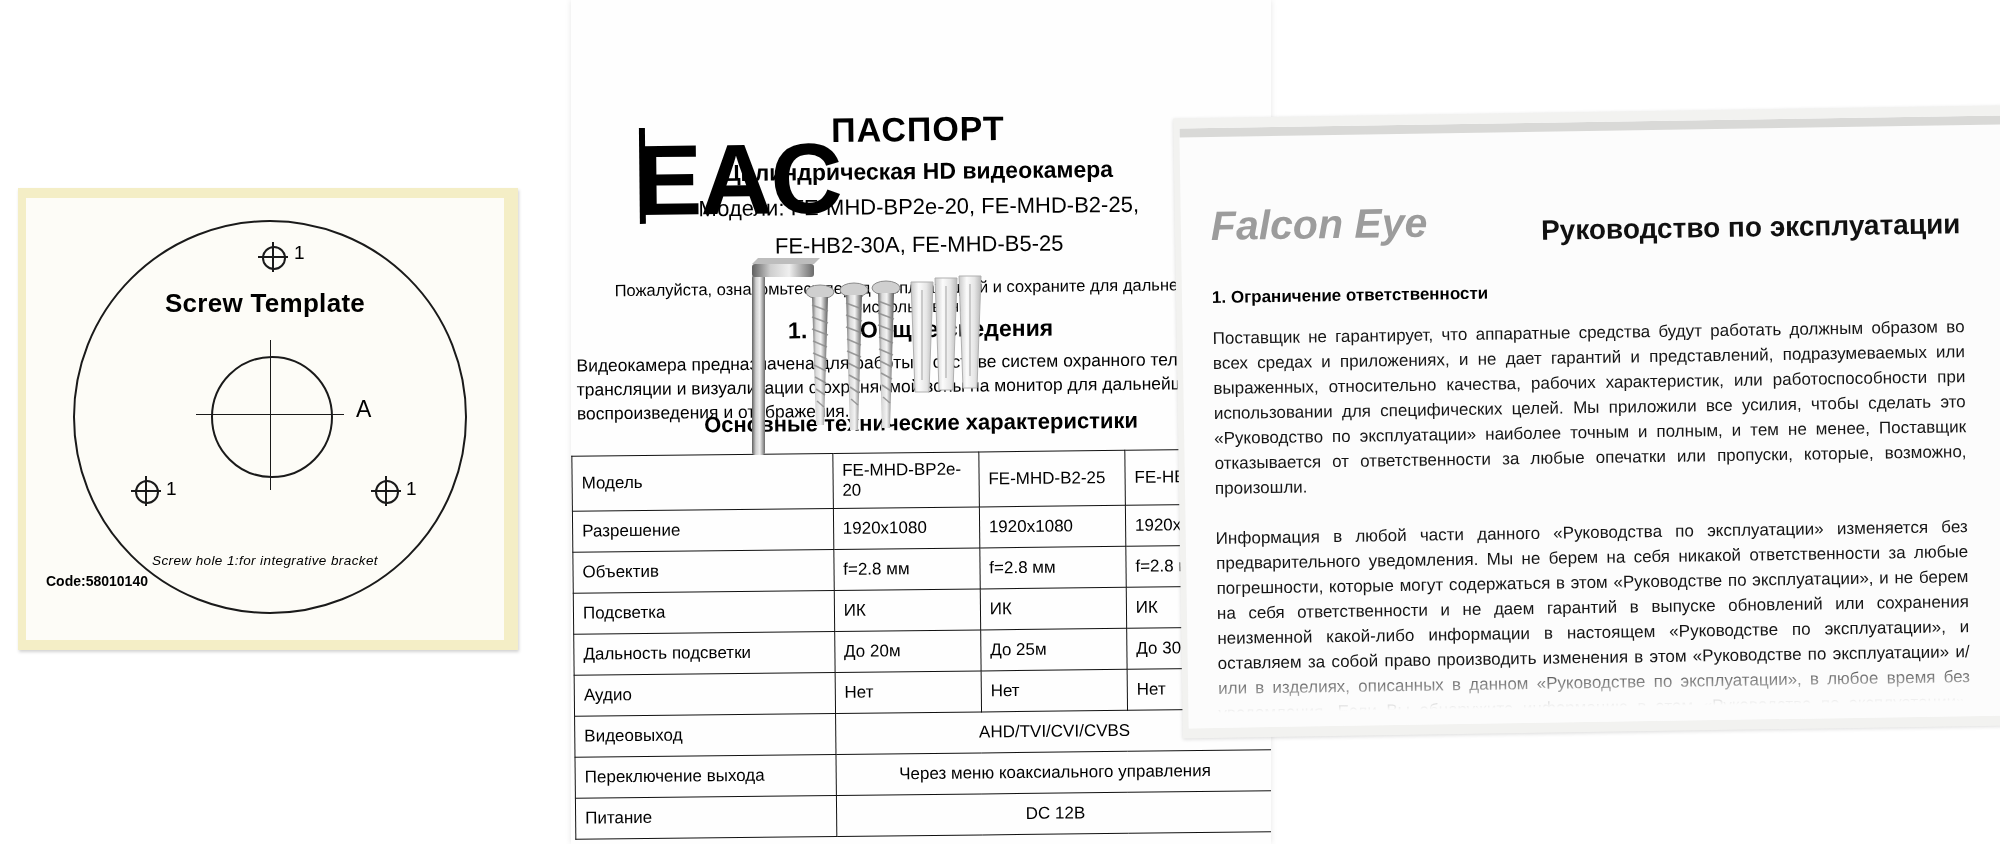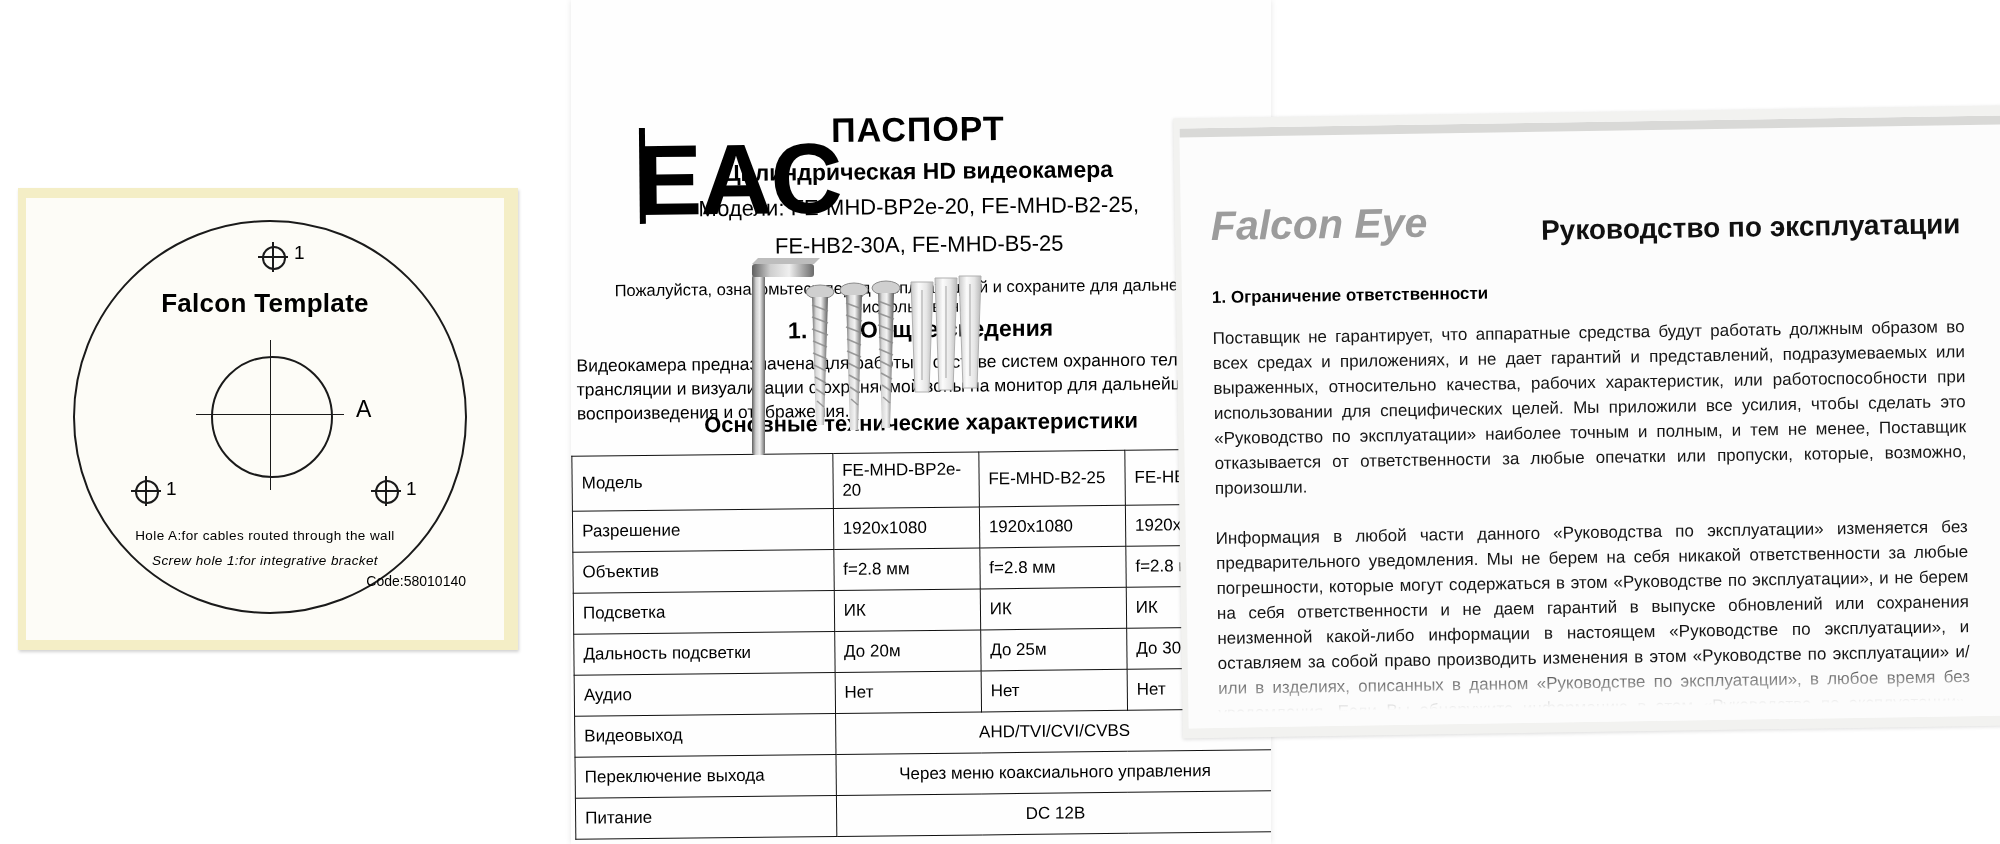--- a/index.html
+++ b/index.html
@@ -124,23 +124,23 @@
     width: 478px;
     text-align: center;
     font-size: 13.5px;
     letter-spacing: 0.4px;
   }
   #drill-code {
     position: absolute;
     left: 0;
     top: 375px;
     width: 440px;
-    text-align: right;
     font-size: 14px;
-    font-weight: normal;
+    font-weight: bold;
+    padding-left: 20px;
   }
 
   
   #passport {
     position: absolute;
     left: 571px;
     top: 0px;
     width: 700px;
     height: 844px;
     background: #fefefe;
@@ -350,21 +350,21 @@
 <body>
 
 <div id="drill-card">
   <div id="drill-inner">
 
     <div id="drill-circle-outer"></div>
     <div id="drill-circle-inner"></div>
     <div id="drill-cross-h"></div>
     <div id="drill-cross-v"></div>
 
-    <div class="drill-title">Falcon Template</div>
+    <div class="drill-title">Screw Template</div>
     <div class="label-a">A</div>
 
     <div class="screw-mark" style="left:232px; top:44px;">
       <div class="ring"></div>
         <div class="hx"></div>
         <div class="vx"></div>
     </div>
     <div class="screw-num" style="left:268px; top:44px;">1</div>
 
     <div class="screw-mark" style="left:105px; top:278px;">
@@ -374,21 +374,20 @@
     </div>
     <div class="screw-num" style="left:140px; top:280px;">1</div>
 
     <div class="screw-mark" style="left:345px; top:278px;">
       <div class="ring"></div>
         <div class="hx"></div>
         <div class="vx"></div>
     </div>
     <div class="screw-num" style="left:380px; top:280px;">1</div>
 
-    <div class="drill-note" style="top:330px;">Hole A:for cables routed through the wall</div>
     <div class="drill-note" style="top:355px;font-style:italic;">Screw hole 1:for integrative bracket</div>
 
     <div id="drill-code">Code:58010140</div>
   </div>
 </div>
 
 <div id="passport">
   <div id="passport-skew">
 
     <div id="eac">

